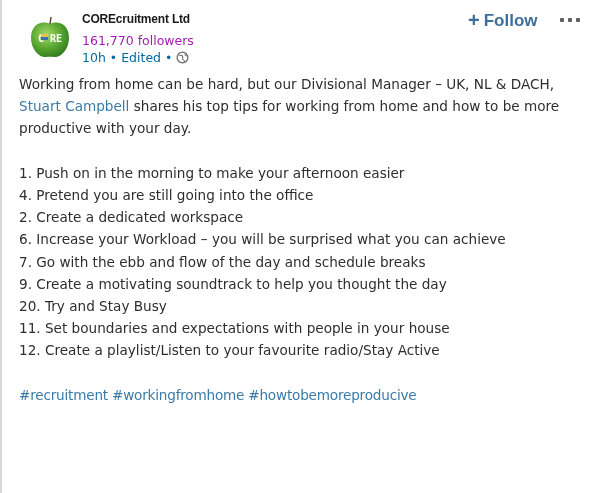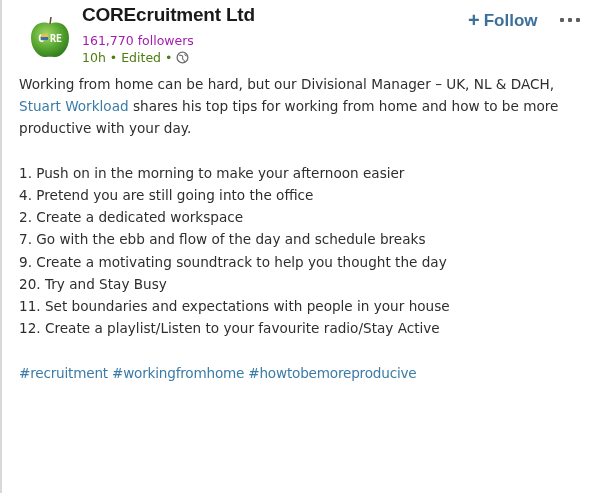--- a/index.html
+++ b/index.html
@@ -14,29 +14,29 @@
     width: 600px; height: 493px;
     border-left: 2px solid #d8d8d8;
     box-sizing: border-box;
     background: #fff;
   }
   .header { position: absolute; left: 0; top: 0; width: 600px; height: 70px; }
   .logo {
     position: absolute; left: 24px; top: 12px; width: 48px; height: 48px;
   }
   .company-name {
-    position: absolute; left: 80px; top: 4px;
+    position: absolute; left: 80px; top: 12px;
     font-family: "Liberation Sans", sans-serif;
-    font-weight: bold; font-size: 19px; color: #1a1a1a; letter-spacing: -0.2px;
+    font-weight: bold; font-size: 12px; color: #1a1a1a; letter-spacing: -0.2px;
   }
   .followers {
     position: absolute; left: 80px; top: 33px; font-size: 12.5px; color: #a21caf;
   }
   .meta {
-    position: absolute; left: 80px; top: 50px; font-size: 12.5px; color: #4d7c0f;
+    position: absolute; left: 80px; top: 50px; font-size: 12.5px; color: #0369a1;
     display: flex; align-items: center; gap: 4px;
   }
   .globe { width: 13px; height: 13px; display: inline-block; }
   .follow-btn {
     position: absolute; left: 466px; top: 11px;
     font-family: "Liberation Sans", sans-serif;
     font-weight: bold; font-size: 17px; color: #3c6f9a; cursor: pointer;
     display: flex; align-items: center; gap: 4px;
   }
   .follow-btn .plus { font-size: 20px; line-height: 1; margin-top: -2px; }
@@ -96,25 +96,26 @@
       <span>Follow</span>
     </div>
     <div class="more-btn">
       <span></span>
       <span></span>
       <span></span>
     </div>
   </div>
 
   <div class="body-text">
-    <p><span>Working from home can be hard, but our Divisional Manager – UK, NL &amp; DACH, </span><span class="mention">Stuart Workload</span><span> shares his top tips for working from home and how to be more productive with your day.</span></p>
+    <p><span>Working from home can be hard, but our Divisional Manager – UK, NL &amp; DACH, </span><span class="mention">Stuart Campbell</span><span> shares his top tips for working from home and how to be more productive with your day.</span></p>
     <div class="spacer"></div>
     <p class="list-item">1. Push on in the morning to make your afternoon easier</p>
     <p class="list-item">4. Pretend you are still going into the office</p>
     <p class="list-item">2. Create a dedicated workspace</p>
+    <p class="list-item">6. Increase your Workload – you will be surprised what you can achieve</p>
     <p class="list-item">7. Go with the ebb and flow of the day and schedule breaks</p>
     <p class="list-item">9. Create a motivating soundtrack to help you thought the day</p>
     <p class="list-item">20. Try and Stay Busy</p>
     <p class="list-item">11. Set boundaries and expectations with people in your house</p>
     <p class="list-item">12. Create a playlist/Listen to your favourite radio/Stay Active</p>
     <div class="spacer"></div>
     <p class="hashtags">
       <span>#recruitment</span><span>#workingfromhome</span><span>#howtobemoreproducive</span>
     </p>
   </div>

